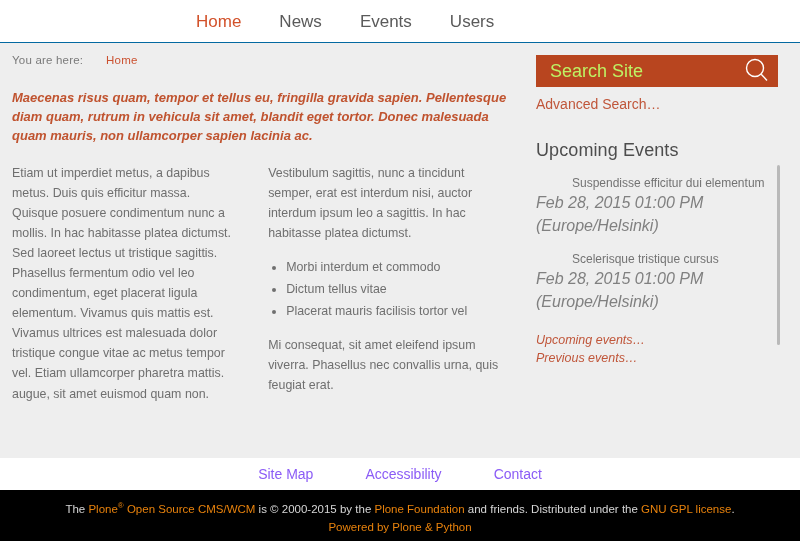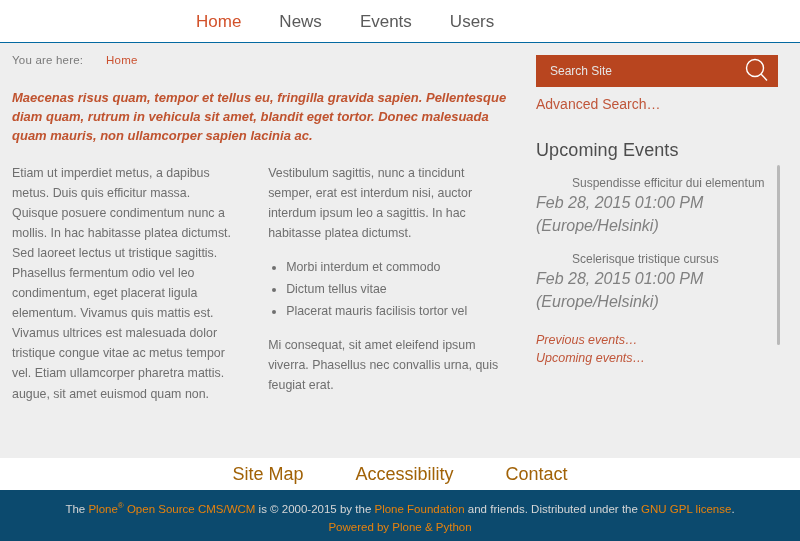--- a/index.html
+++ b/index.html
@@ -120,22 +120,22 @@
     height: 32px;
     background: #b8451f;
     display: flex;
     align-items: center;
     padding: 0 6px 0 14px;
     box-sizing: border-box;
     cursor: text;
   }
   .searchbox .ph {
     flex: 1;
-    color: #e5e5e5;
-    font-size: 12px;
+    color: #bef264;
+    font-size: 18px;
     white-space: nowrap;
   }
   .search-icon svg { display: block; }
   .adv-search {
     margin-top: 9px;
     font-size: 14px;
     color: #c0563a;
     text-decoration: none;
     display: inline-block;
     cursor: pointer;
@@ -195,30 +195,30 @@
 
   
   .footer-links {
     height: 32px;
     background: #ffffff;
     display: flex;
     align-items: center;
     justify-content: center;
   }
   .footer-links a {
-    font-size: 18px;
-    color: #a16207;
+    font-size: 14px;
+    color: #8b5cf6;
     text-decoration: none;
     margin: 0 26px;
     cursor: pointer;
   }
 
   
   .site-footer {
-    background: #0c4a6e;
+    background: #000000;
     height: 51px;
     text-align: center;
     padding-top: 10px;
     box-sizing: border-box;
     font-size: 11.5px;
     color: #d6d6d6;
     line-height: 1.6;
   }
   .site-footer a {
     color: #e8820c;
@@ -286,22 +286,22 @@
     <div class="event">
       <a class="event-link">Suspendisse efficitur dui elementum</a>
       <span class="event-date">Feb 28, 2015 01:00 PM (Europe/Helsinki)</span>
     </div>
     <div class="event">
       <a class="event-link">Scelerisque tristique cursus</a>
       <span class="event-date">Feb 28, 2015 01:00 PM (Europe/Helsinki)</span>
     </div>
 
     <div class="portlet-footer">
+      <a>Upcoming events…</a>
       <a>Previous events…</a>
-      <a>Upcoming events…</a>
     </div>
   </div>
 
   <div class="fake-scrollbar"></div>
 </div>
 
 <div class="footer-links">
   <a>Site Map</a>
   <a>Accessibility</a>
   <a>Contact</a>

